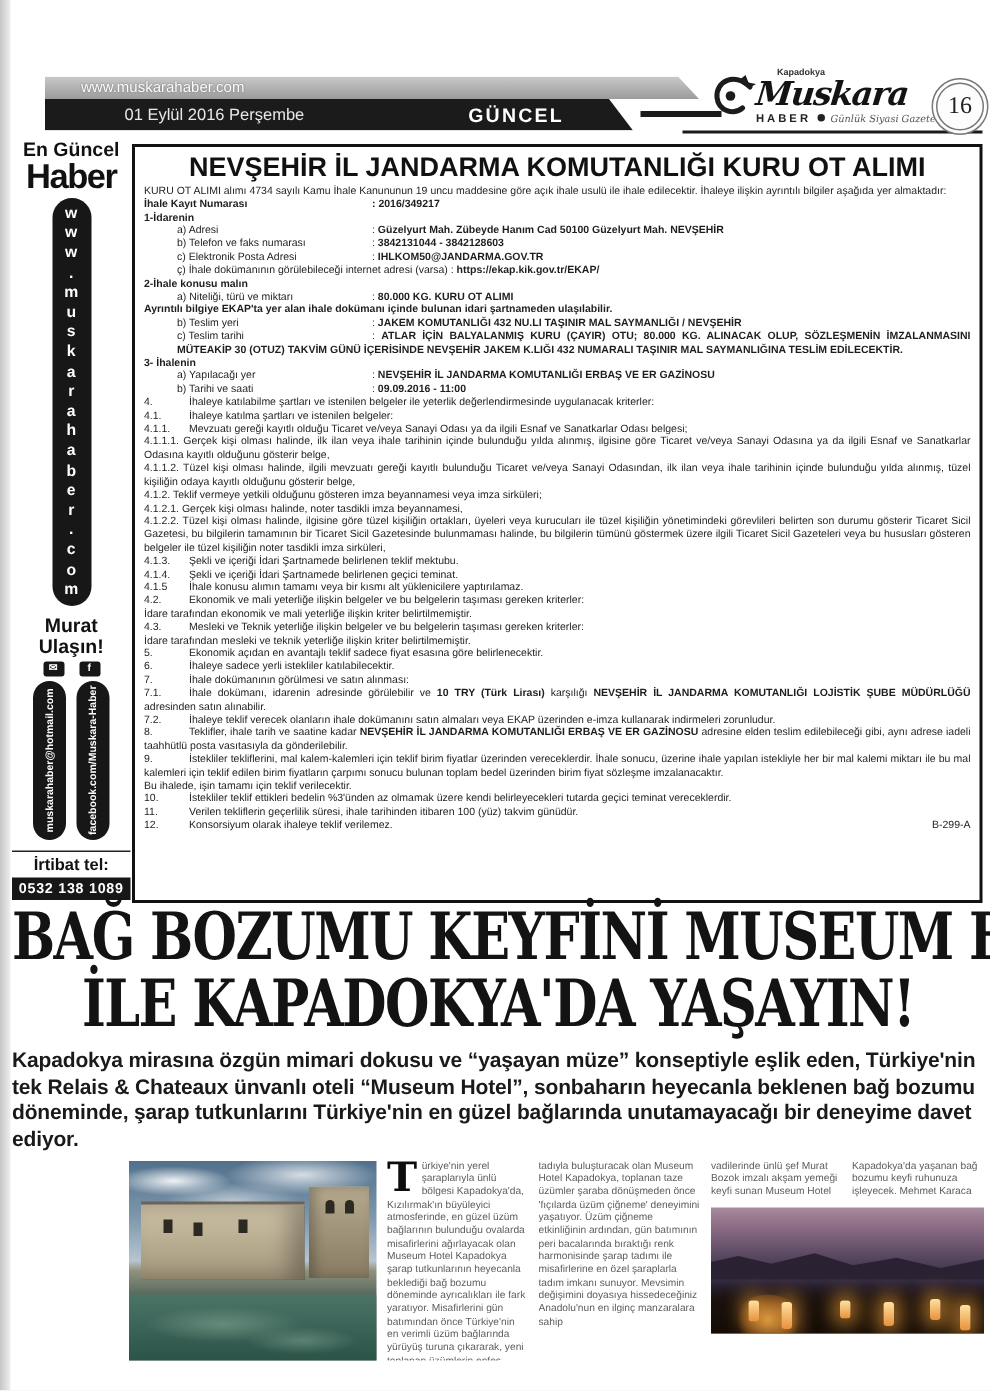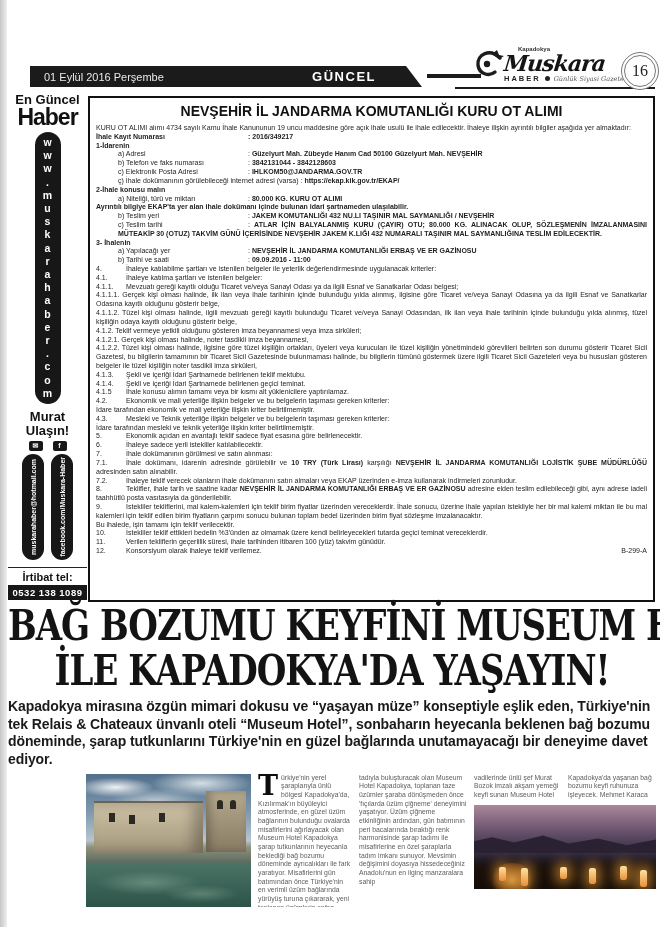--- a/index.html
+++ b/index.html
@@ -10,21 +10,21 @@
 
   
   .bar-gray{position:absolute;left:30px;top:51px;width:436px;height:15px;
             background:linear-gradient(180deg,#c9c9c9,#9b9b9b);
             clip-path:polygon(0 0,calc(100% - 14px) 0,100% 100%,0 100%);
             display:flex;align-items:center;}
   .bar-gray span{color:#fff;font-size:10px;padding-left:24px;text-shadow:0 0 1px #555;}
   .bar-black{position:absolute;left:30px;top:66px;width:392px;height:21px;background:#1b1b1b;
              clip-path:polygon(0 0,calc(100% - 16px) 0,100% 100%,0 100%);
              display:flex;align-items:center;}
-  .bar-black .date{color:#e8e8e8;font-size:11px;padding-left:14px;}
+  .bar-black .date{color:#e8e8e8;font-size:11px;padding-left:14px;margin-left:39px;}
   .bar-black .section{position:absolute;right:46px;color:#fff;font-weight:bold;
              font-size:13px;letter-spacing:1.5px;}
   .dash{position:absolute;left:427px;top:74px;width:54px;height:4px;background:#1b1b1b;}
   .rule-right{position:absolute;left:455px;top:87px;width:200px;height:2px;background:#1b1b1b;}
 
   .logo{position:absolute;left:476px;top:46px;width:148px;height:44px;}
   .logo-swirl{position:absolute;left:-2px;top:2px;}
   .logo-text{position:absolute;left:28px;top:0;}
   .logo-top{font-size:6px;font-weight:bold;color:#333;margin-left:14px;}
   .logo-name{font-family:"DejaVu Serif",serif;font-style:italic;font-weight:bold;
@@ -55,21 +55,21 @@
           font-size:7px;white-space:nowrap;}
   .sb-tel-label{font-size:11px;font-weight:bold;margin-top:7px;border-top:1px solid #222;
           padding-top:3px;}
   .sb-tel-box{background:#171717;color:#fff;font-weight:bold;font-size:9.5px;
           padding:2px 1px;margin-top:2px;letter-spacing:.5px;}
 
   
   .tender{position:absolute;left:88px;top:96px;width:567px;height:506px;border:2px solid #111;
           box-sizing:border-box;padding:3px 6px 2px;overflow:hidden;background:#fff;}
   .t-title1{font-size:14px;font-weight:bold;text-align:center;line-height:16px;margin-top:1px;}
-  .t-title2{font-size:14px;font-weight:bold;text-align:center;line-height:20px;margin-bottom:3px;}
+  .t-title2{font-size:18px;font-weight:bold;text-align:center;line-height:20px;margin-bottom:3px;}
   .t-line{font-size:7px;line-height:1.26;color:#1e1e1e;text-align:justify;}
   .t-line .b{font-weight:bold;}
   .t-line .iw{display:inline-block;}
   .t-line .fr{float:right;font-size:7px;}
 
   
   .article{position:absolute;left:8px;top:602px;width:648px;}
   .head{font-family:"DejaVu Serif",serif;font-weight:bold;text-align:center;color:#131313;
         letter-spacing:-1px;font-size:34px;line-height:36px;transform:scaleY(1.28);
         transform-origin:center top;height:45px;white-space:nowrap;}
@@ -116,20 +116,23 @@
      box-shadow:0 0 12px 5px rgba(255,170,60,.55);}
   .glow{position:absolute;border-radius:50%;z-index:1;
      background:radial-gradient(circle,rgba(255,180,80,.8),rgba(255,140,40,.25) 55%,transparent 72%);}
 </style>
 </head>
 <body>
 
 <div class="page">
   <div class="edge"></div>
 
+  <div class="bar-gray">
+    <span>www.muskarahaber.com</span>
+  </div>
   <div class="bar-black">
     <span class="date">01 Eylül 2016 Perşembe</span>
     <span class="section">GÜNCEL</span>
   </div>
   <div class="dash"></div>
   <div class="rule-right"></div>
 
   <div class="logo">
     <svg class="logo-swirl" width="30" height="32" viewBox="0 0 30 32">
       <path d="M26 10 C16 0 3 6 4 17 C5 26 15 29 21 24" fill="none" stroke="#1c1c1c" stroke-width="3.4" stroke-linecap="round"></path>

